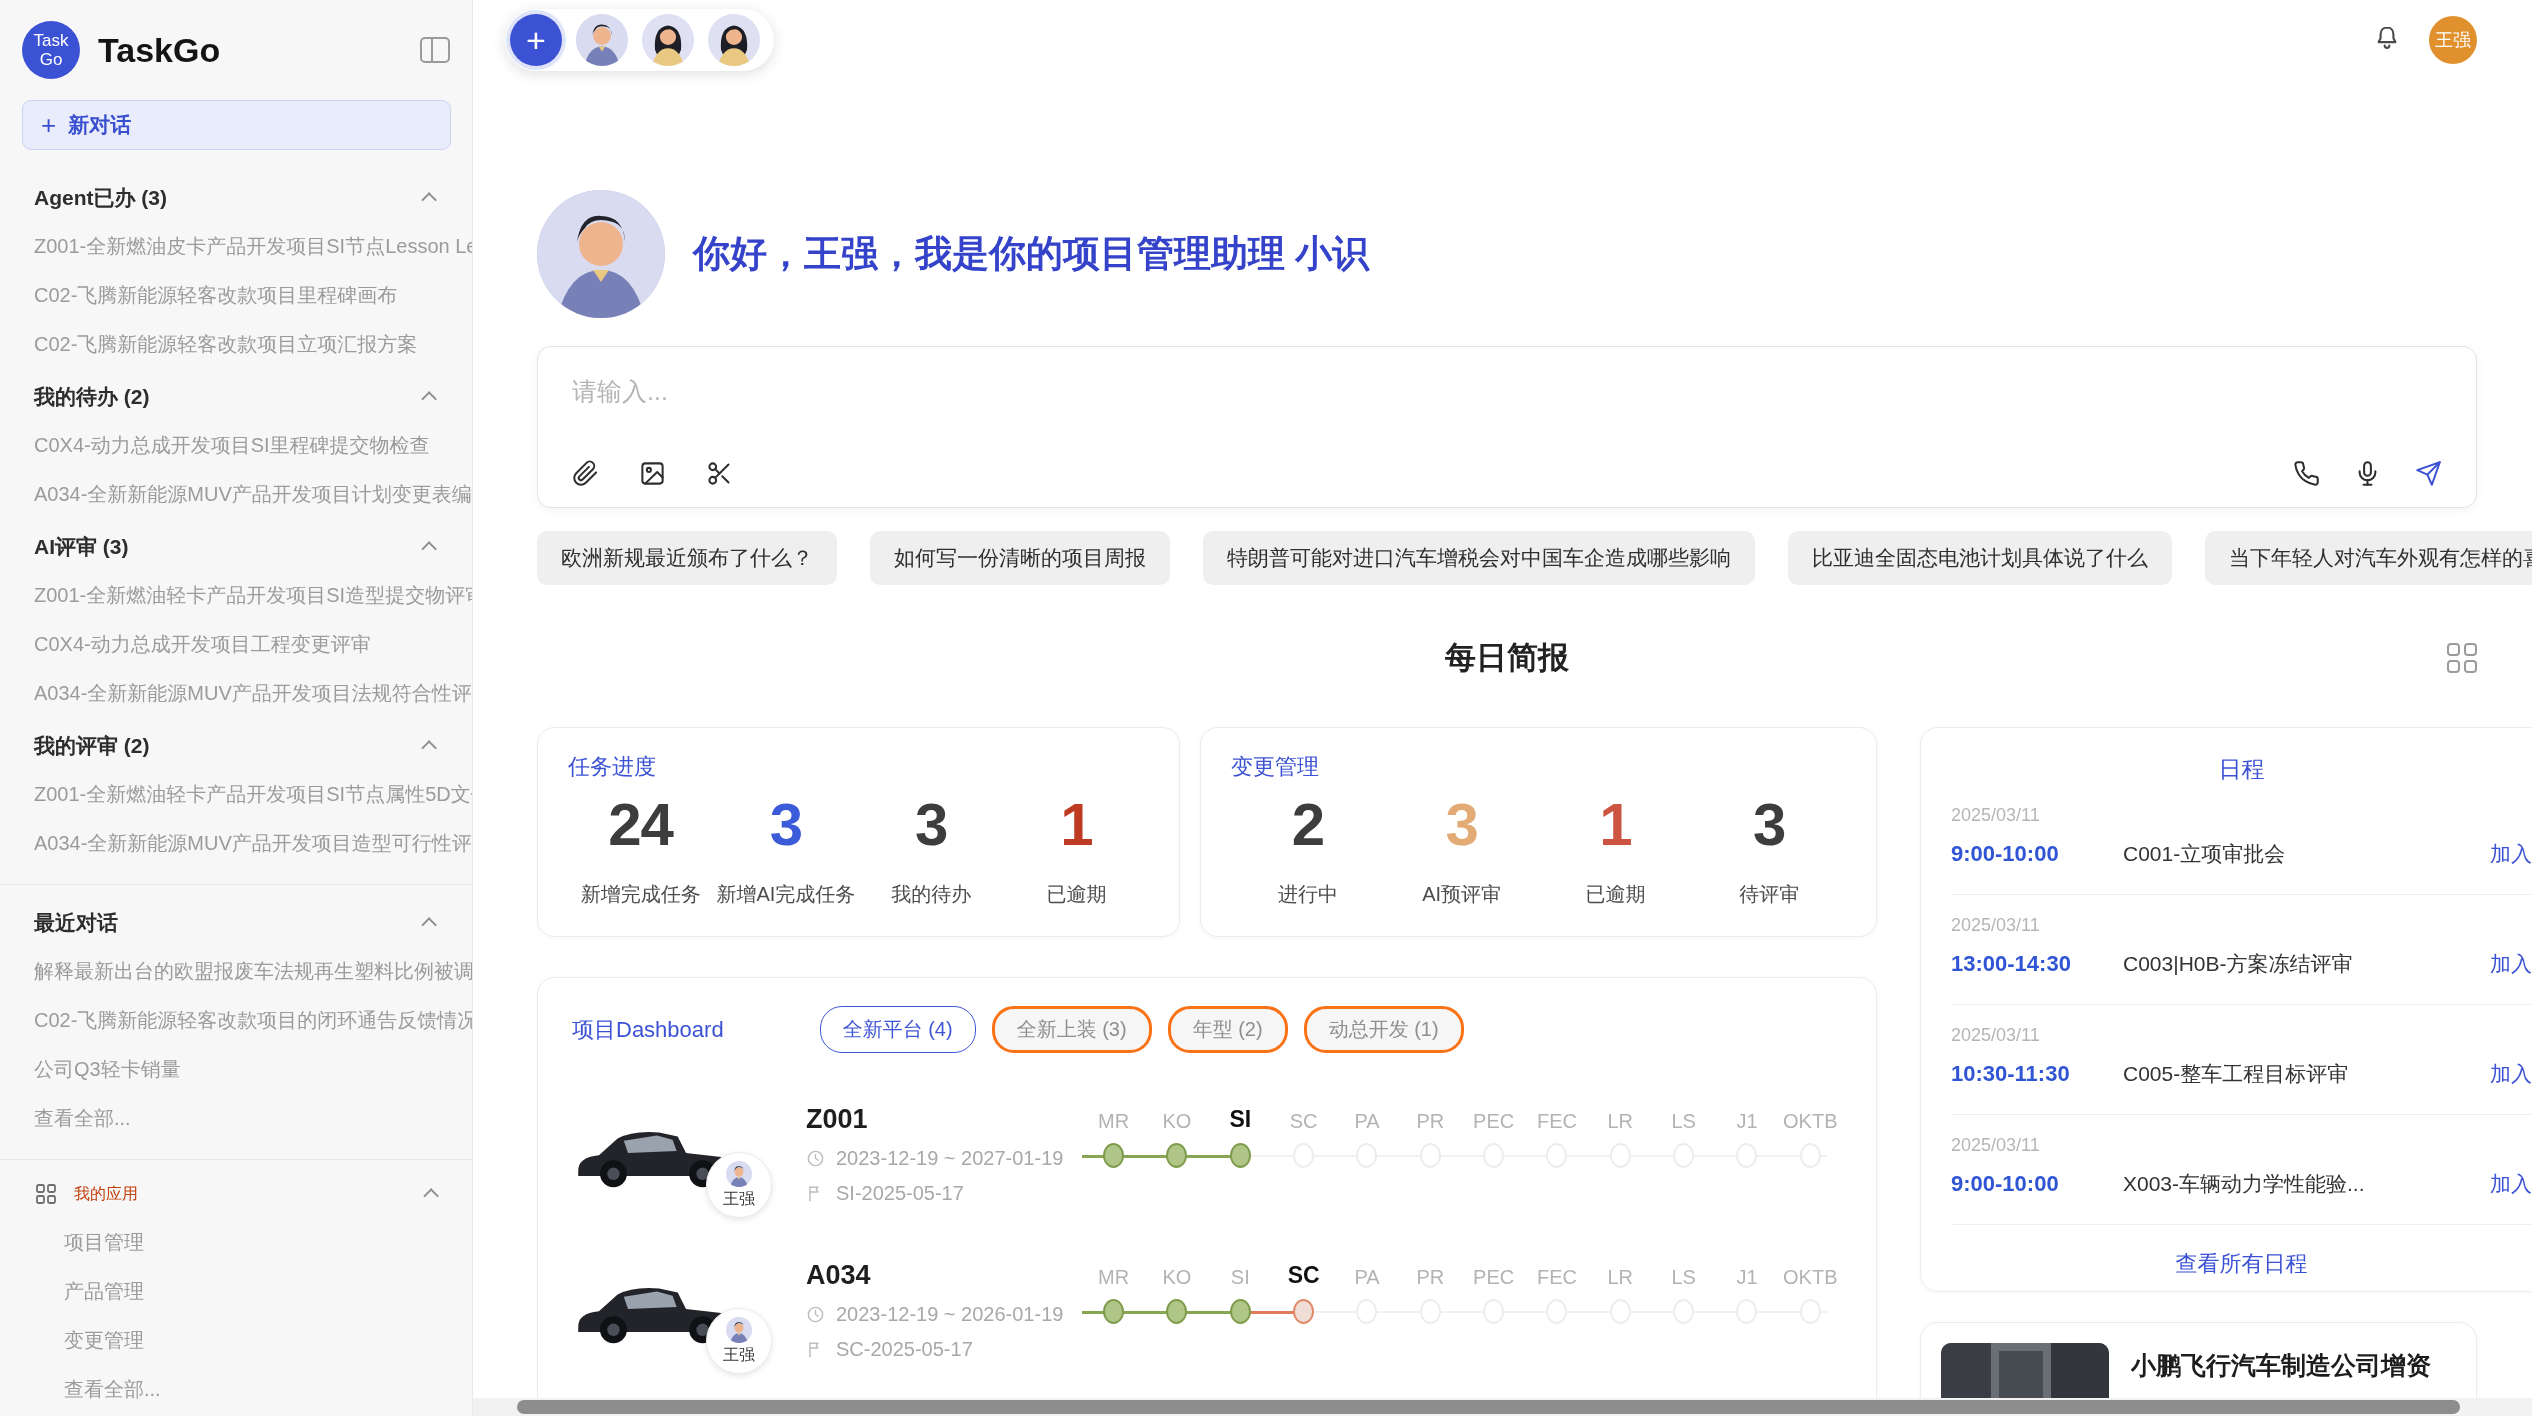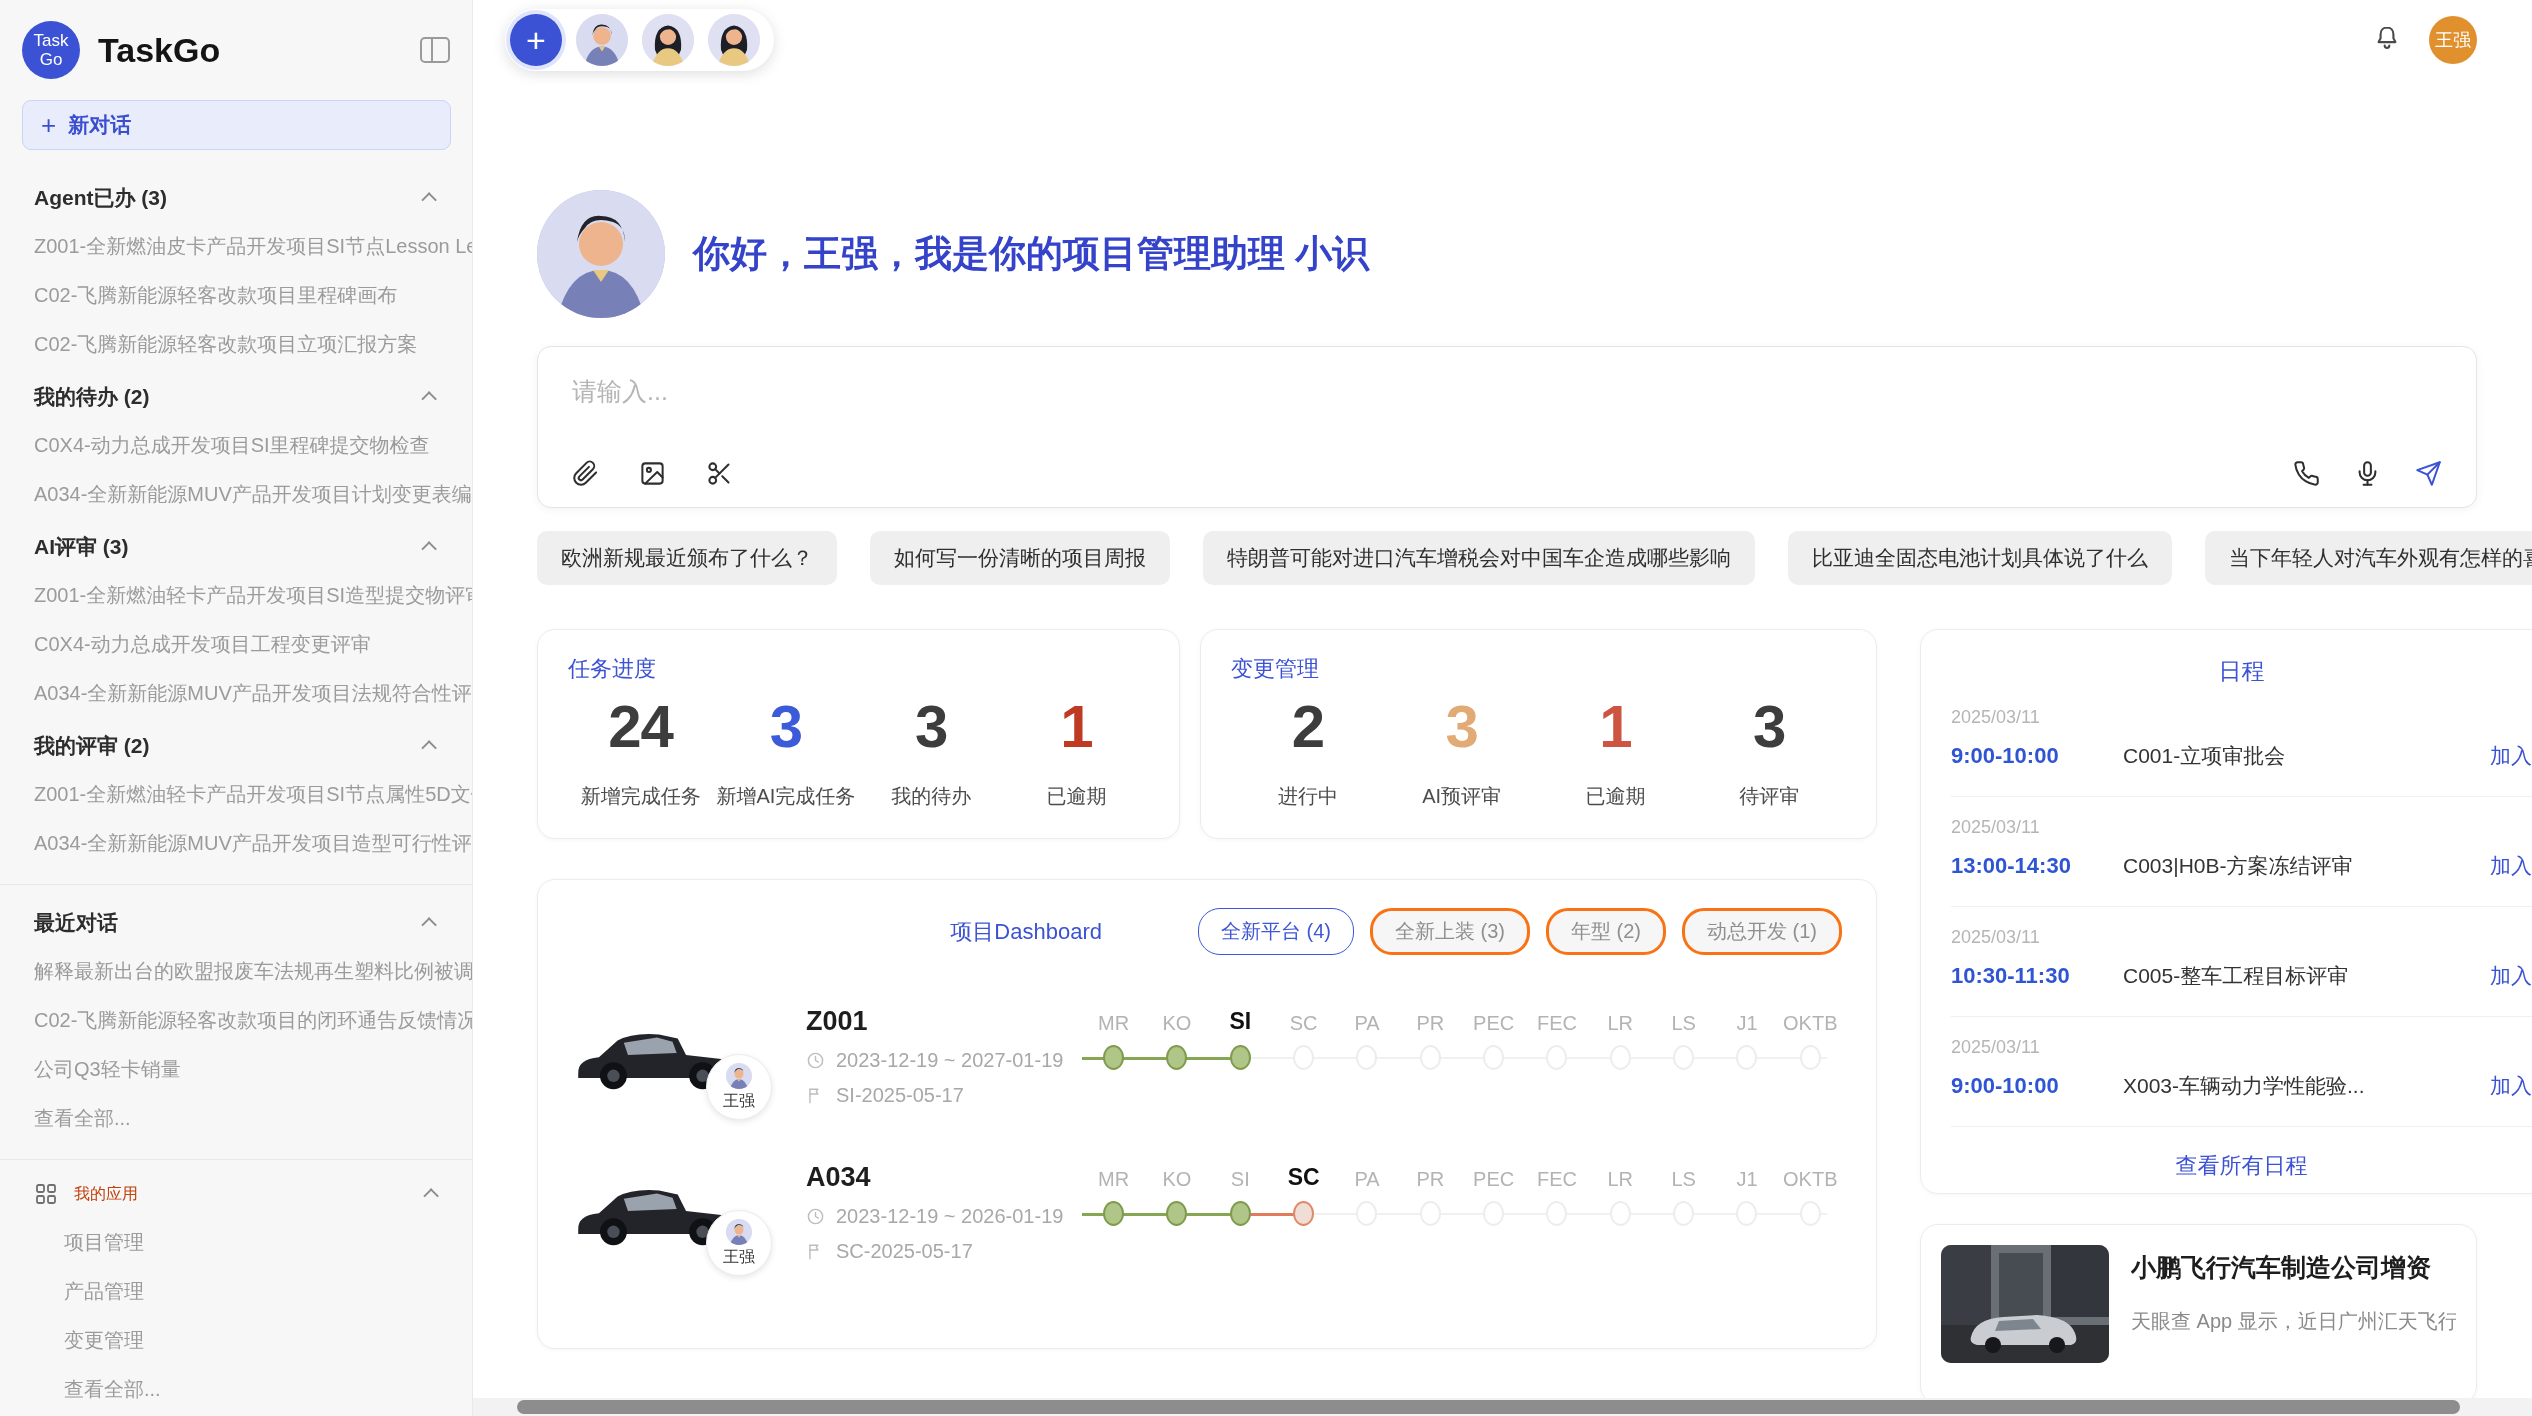--- a/index.html
+++ b/index.html
@@ -95,21 +95,21 @@
   .stat-card.c2 { width:677px; }
   .card-title { font-size:22px; color:#3b52d4; font-weight:500; }
   .stat-grid { display:grid; grid-template-columns:repeat(4,1fr); margin-top:8px; }
   .stat { text-align:center; }
   .stat .val { font-size:60px; font-weight:600; letter-spacing:-1px; }
   .stat .lbl { font-size:20px; color:#4c4c4c; margin-top:22px; }
   .v-dark { color:#3d3d3d; } .v-blue { color:#3b5bd8; } .v-red { color:#bf3a22; }
   .v-tan { color:#e2aa74; } .v-orange { color:#cd5440; }
 
   .dash-card { margin-top:40px; width:1340px; height:470px; padding:28px 34px; overflow:hidden; }
-  .dash-head { display:flex; align-items:center;justify-content:flex-end; }
+  .dash-head { display:flex; align-items:center; }
   .dash-title { font-size:22px; color:#3b52d4; font-weight:500; }
   .dash-tabs { display:flex; gap:16px; margin-left:96px; }
   .tab { border-radius:22px; padding:7px 22px; font-size:20px; cursor:pointer; white-space:nowrap;
     background:#f6f6f7; border:3px solid #f97316; color:#8f8f8f; font-family:inherit; }
   .tab.active { background:#fff; border:1.5px solid #3f57d6; color:#3f57d6; }
 
   .proj-row { display:flex; align-items:center; margin-top:46px; }
   .proj-media { position:relative; width:220px; height:108px; flex:none; }
   .proj-media svg.car { width:170px; height:100px; }
   .owner-badge { position:absolute; right:20px; bottom:-10px; width:66px; height:66px; border-radius:50%;
@@ -362,20 +362,29 @@
       </div>
 
       <div class="chips">
         <button class="chip">欧洲新规最近颁布了什么？</button>
         <button class="chip">如何写一份清晰的项目周报</button>
         <button class="chip">特朗普可能对进口汽车增税会对中国车企造成哪些影响</button>
         <button class="chip">比亚迪全固态电池计划具体说了什么</button>
         <button class="chip">当下年轻人对汽车外观有怎样的喜好趋势</button>
       </div>
 
+      <div class="briefing-head">
+        <h2>每日简报</h2>
+        <div class="grid-icon">
+            <span></span>
+            <span></span>
+            <span></span>
+            <span></span>
+          </div>
+      </div>
 
       <div class="content-cols">
 
         <div class="col-left">
           <div class="stats-row">
 
             <div class="card stat-card c1">
               <div class="card-title">任务进度</div>
               <div class="stat-grid">
                 <div class="stat">

